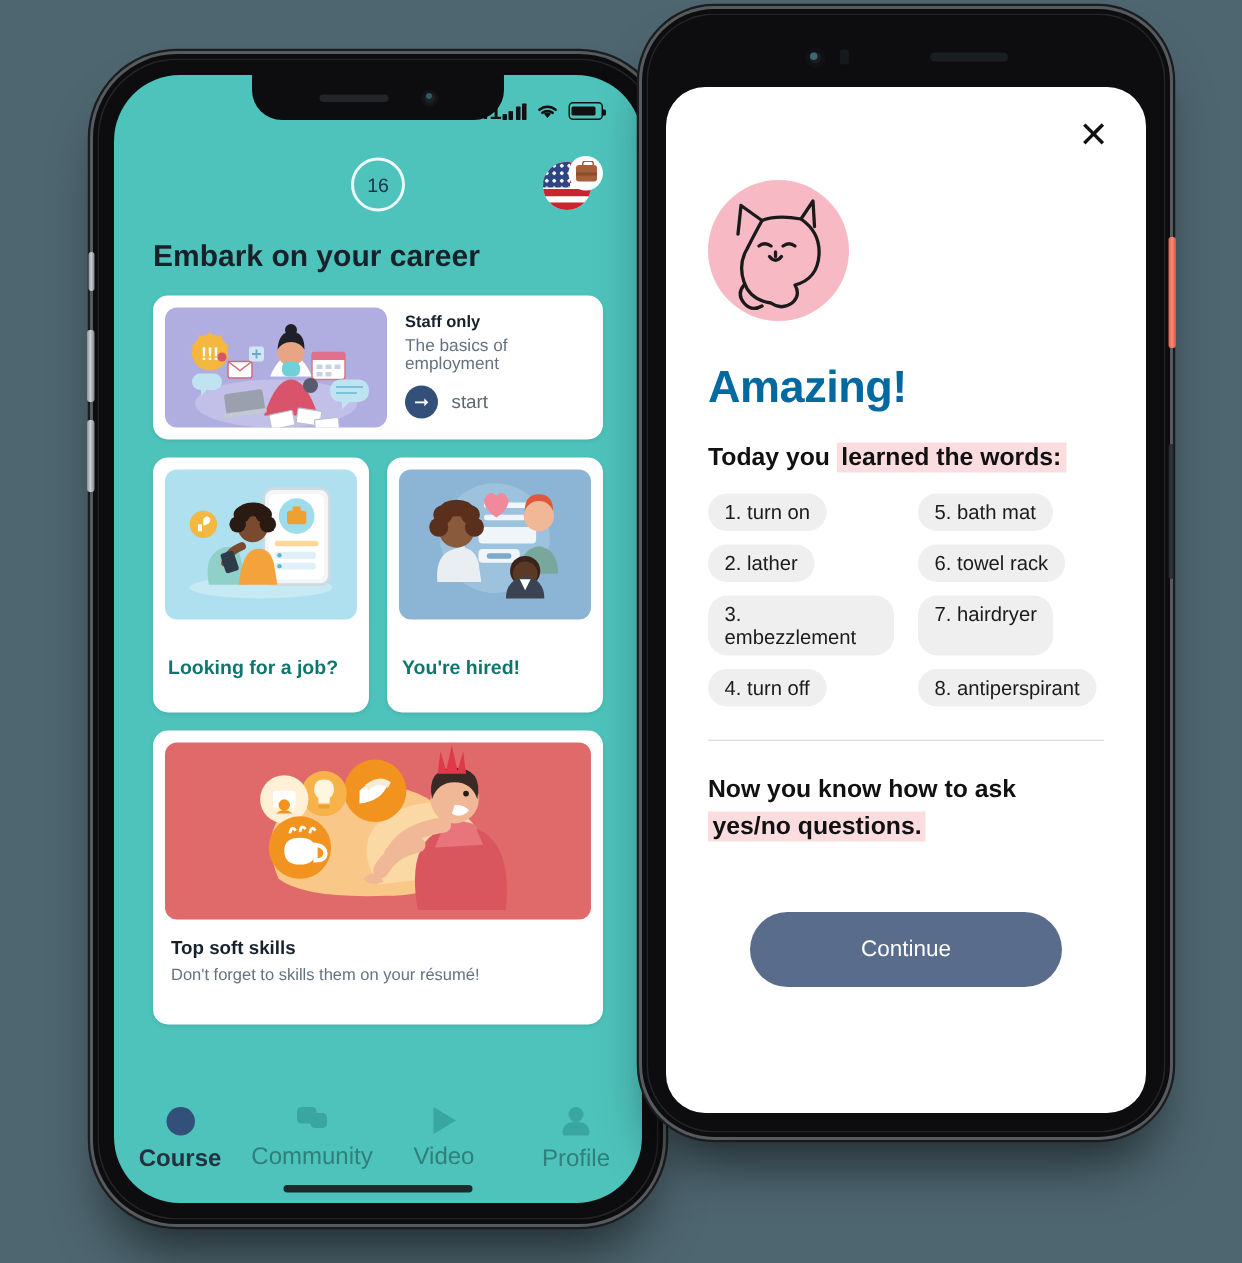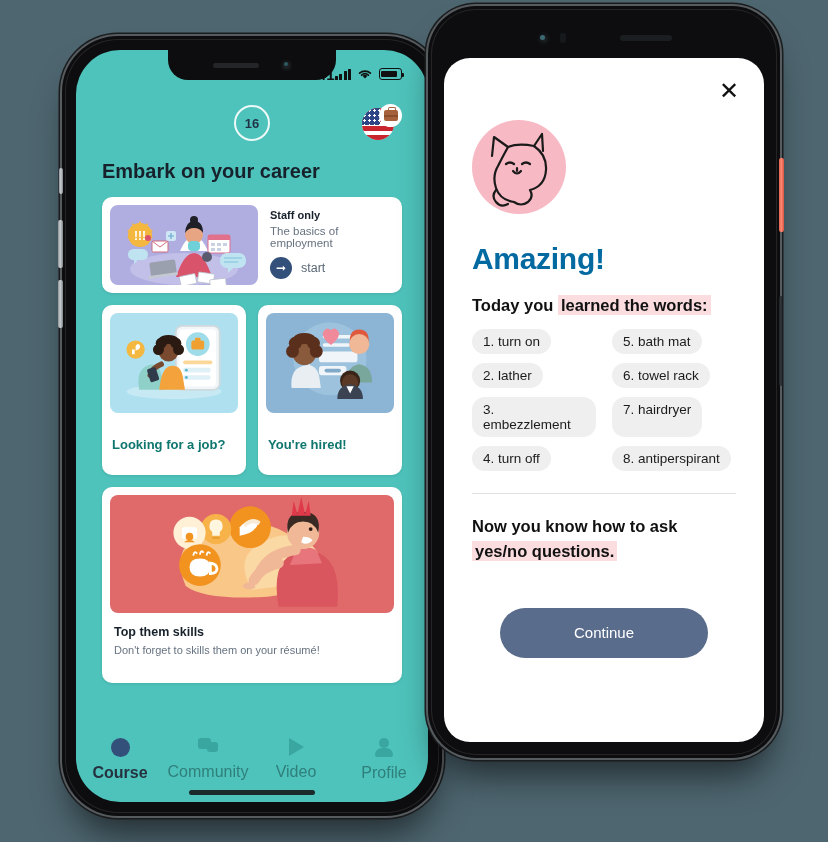--- a/index.html
+++ b/index.html
@@ -84,21 +84,21 @@
   .lp-body { position: absolute; top: 40px; left: 0; right: 0; bottom: 0; }
 
   .lp-topbar {
     height: 66px; display: flex; align-items: center;
     justify-content: center; position: relative;
   }
   .streak {
     width: 36px; height: 36px; border-radius: 50%;
     border: 2.5px solid rgba(255,255,255,.9);
     display: flex; align-items: center; justify-content: center;
-    font-size: 13px; font-weight: bold; color: #1f3246;
+    font-size: 13px; font-weight: normal; color: #1f3246;
   }
   .flag-badge { position: absolute; right: 26px; top: 14px; width: 40px; height: 40px; }
   .flag-circle {
     position: absolute; left: 0; top: 4px; width: 32px; height: 32px;
     border-radius: 50%; overflow: hidden;
     background: #f2f2f2;
   }
   .flag-circle .stripes { position: absolute; inset: 0; }
   .flag-circle .stripes i { display:block; height: 14.28%; background: #fff; }
   .flag-circle .stripes i:nth-child(odd) { background: #c8252f; }
@@ -472,21 +472,21 @@
                 <path d="M188 40 q-4-22 16-22 q20 0 16 22 q-4-12-16-12 q-12 0-16 12z" fill="#3a2a24"></path>
                 <path d="M192 22 l2-16 4 14 4-18 4 18 4-14 2 16z" fill="#e03a4a"></path>
                 <path d="M204 44 q8 0 10 4 q-6 6-12 2z" fill="#fff"></path>
                 <circle cx="212" cy="36" r="2" fill="#2a1a14"></circle>
                 <path d="M178 72 q-18 4-26 18" stroke="#f0b896" stroke-width="11" fill="none" stroke-linecap="round"></path>
                 <path d="M150 92 q-8 0-10 4 q4 6 14 2z" fill="#f0b896"></path>
                 <path d="M196 58 q-26 4-34 18" stroke="#f0b896" stroke-width="11" fill="none" stroke-linecap="round"></path>
                 <path d="M160 72 q-6 2-6 8 q6 4 12-2z" fill="#f0b896"></path>
               </svg>
             </div>
-            <h3>Top them skills</h3>
+            <h3>Top soft skills</h3>
             <p>Don't forget to skills them on your résumé!</p>
           </div>
 
         </div>
 
         <div class="tabbar">
           <div class="tab active">
             <span class="ico-course"></span>
             <span class="lbl">Course</span>
           </div>

